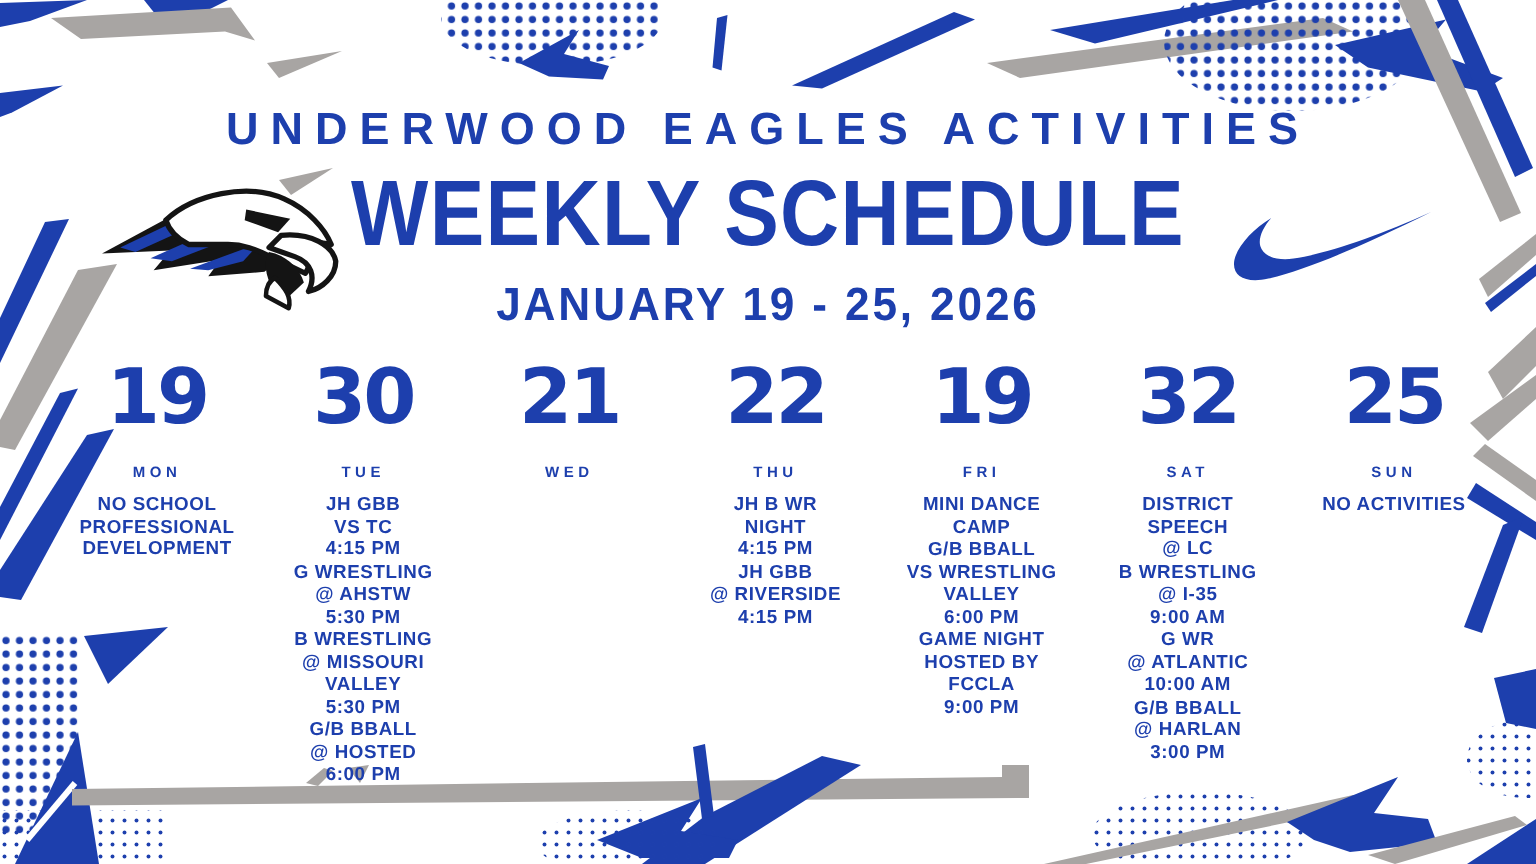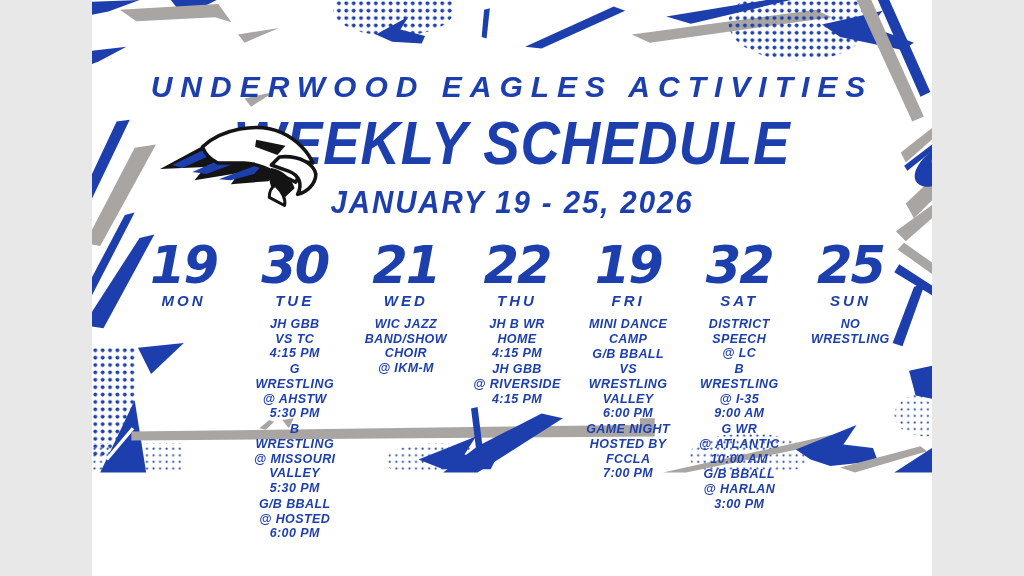--- a/index.html
+++ b/index.html
@@ -2,24 +2,23 @@
 <html style="--blue: #1d3fad; --gray: #a8a5a3; --background: #ffffff;"><head>
 <meta charset="utf-8">
 <style>
   :root{
     --blue:#1d3fad;
     --gray:#a8a5a3;
     --background:#ffffff;
   }
   html,body{margin:0;padding:0;background:#e8e8e8;}
   .canvas{
-    position:relative;width:840px;height:576px;margin:0 auto;
+    position:relative;width:1024px;height:576px;margin:0 auto;
     background:var(--background);overflow:hidden;
     font-family:"Liberation Sans",sans-serif;
-    font-style:italic;
   }
   .bg{position:absolute;inset:0;z-index:0;pointer-events:none;}
   .content{position:absolute;inset:0;z-index:1;}
   .title{
     position:absolute;top:72px;left:0;right:0;text-align:center;
     color:var(--blue);font-size:30px;font-weight:800;letter-spacing:8px;line-height:1;
   }
   .subtitle{
     position:absolute;top:112px;left:0;right:0;text-align:center;
     color:var(--blue);font-size:62px;font-weight:800;letter-spacing:1px;line-height:1;
@@ -34,21 +33,21 @@
   .swoosh{position:absolute;left:818px;top:138px;width:138px;height:56px;}
   .days{
     position:absolute;top:242px;left:46px;right:36px;
     display:grid;grid-template-columns:repeat(7,1fr);column-gap:20px;
   }
   .day{text-align:center;color:var(--blue);}
   .num{
     font-family:"DejaVu Sans",sans-serif;
     font-size:51px;font-weight:900;line-height:.94;letter-spacing:-2px;
   }
-  .abbr{font-size:15px;font-weight:800;letter-spacing:3px;margin-top:2px;}
+  .abbr{font-size:10px;font-weight:800;letter-spacing:3px;margin-top:20px;}
   .event{margin-top:8px;font-size:12.5px;font-weight:800;letter-spacing:.4px;line-height:1.18;}
   .event + .event{margin-top:1px;}
 </style>
 </head>
 <body>
 
 <div class="canvas">
 
   <svg class="bg" viewBox="0 0 1024 576" aria-hidden="true">
     <defs>
@@ -148,20 +147,25 @@
     <div class="swoosh">
       <svg viewBox="0 0 140 56" width="138" height="56">
         <path d="M138,3 C103,19 68,31 45,34.5 C33,36 24.5,33 22.5,26 C21,20.5 24.5,13 30,7 C17.5,14.5 7,26 5,35.5 C3,46 12,51.5 28,48 C53,42.5 95,24.5 138,3 Z" fill="var(--blue)"></path>
       </svg>
     </div>
 
     <div class="days">
         <div class="day">
           <div class="num">19</div>
           <div class="abbr">MON</div>
+          <div class="event">
+            <div class="line">NO SCHOOL</div>
+            <div class="line">PROFESSIONAL</div>
+            <div class="line">DEVELOPMENT</div>
+          </div>
         </div>
         <div class="day">
           <div class="num">30</div>
           <div class="abbr">TUE</div>
           <div class="event">
             <div class="line">JH GBB</div>
             <div class="line">VS TC</div>
             <div class="line">4:15 PM</div>
           </div>
           <div class="event">
@@ -177,33 +181,27 @@
           </div>
           <div class="event">
             <div class="line">G/B BBALL</div>
             <div class="line">@ HOSTED</div>
             <div class="line">6:00 PM</div>
           </div>
         </div>
         <div class="day">
           <div class="num">21</div>
           <div class="abbr">WED</div>
-          <div class="event">
-            <div class="line">WIC JAZZ</div>
-            <div class="line">BAND/SHOW</div>
-            <div class="line">CHOIR</div>
-            <div class="line">@ IKM-M</div>
-          </div>
         </div>
         <div class="day">
           <div class="num">22</div>
           <div class="abbr">THU</div>
           <div class="event">
             <div class="line">JH B WR</div>
-            <div class="line">HOME</div>
+            <div class="line">NIGHT</div>
             <div class="line">4:15 PM</div>
           </div>
           <div class="event">
             <div class="line">JH GBB</div>
             <div class="line">@ RIVERSIDE</div>
             <div class="line">4:15 PM</div>
           </div>
         </div>
         <div class="day">
           <div class="num">19</div>
@@ -215,21 +213,21 @@
           <div class="event">
             <div class="line">G/B BBALL</div>
             <div class="line">VS WRESTLING</div>
             <div class="line">VALLEY</div>
             <div class="line">6:00 PM</div>
           </div>
           <div class="event">
             <div class="line">GAME NIGHT</div>
             <div class="line">HOSTED BY</div>
             <div class="line">FCCLA</div>
-            <div class="line">7:00 PM</div>
+            <div class="line">9:00 PM</div>
           </div>
         </div>
         <div class="day">
           <div class="num">32</div>
           <div class="abbr">SAT</div>
           <div class="event">
             <div class="line">DISTRICT</div>
             <div class="line">SPEECH</div>
             <div class="line">@ LC</div>
           </div>
@@ -246,19 +244,19 @@
           <div class="event">
             <div class="line">G/B BBALL</div>
             <div class="line">@ HARLAN</div>
             <div class="line">3:00 PM</div>
           </div>
         </div>
         <div class="day">
           <div class="num">25</div>
           <div class="abbr">SUN</div>
           <div class="event">
-            <div class="line">NO WRESTLING</div>
+            <div class="line">NO ACTIVITIES</div>
           </div>
         </div>
       </div>
 
   </div>
 </div>
 
 </body></html>

